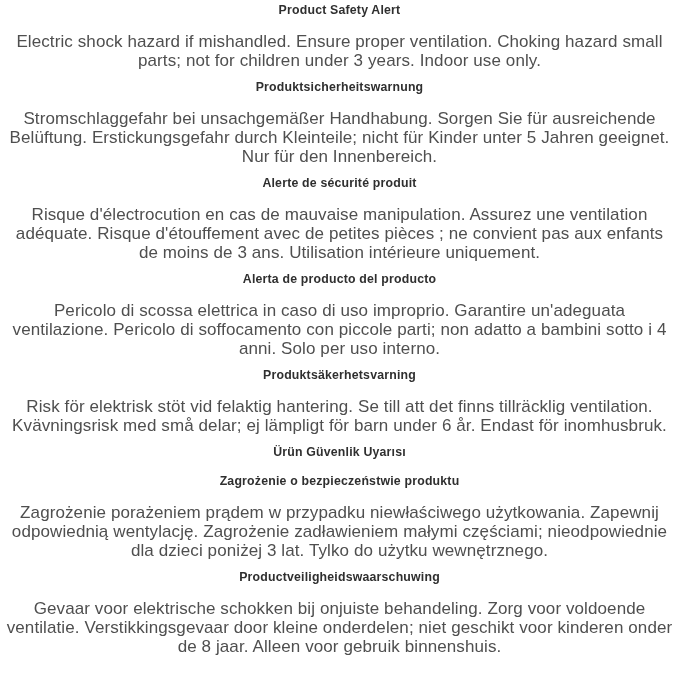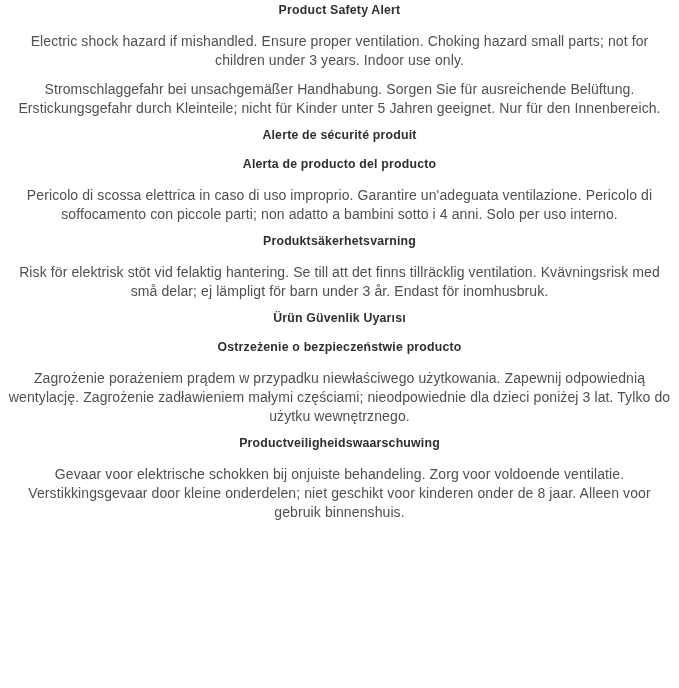--- a/index.html
+++ b/index.html
@@ -23,65 +23,67 @@
   }
   .alert-heading {
     font-size: 12.3px;
     font-weight: bold;
     line-height: 15px;
     letter-spacing: 0.2px;
     color: #2f2f2f;
     margin: 0 0 14px 0;
   }
   .alert-body {
-    font-size: 14px;
+    font-size: 17px;
     font-weight: normal;
     line-height: 19px;
     letter-spacing: 0.1px;
     color: #4f4f4f;
     margin: 0;
   }
 </style>
 </head>
 <body>
 
 <div class="doc">
 
   <section class="alert-section">
     <h2 class="alert-heading">Product Safety Alert</h2>
     <p class="alert-body">Electric shock hazard if mishandled. Ensure proper ventilation. Choking hazard small parts; not for children under 3 years. Indoor use only.</p>
   </section>
 
   <section class="alert-section">
+    <h2 class="alert-heading">Produktsicherheitswarnung</h2>
     <p class="alert-body">Stromschlaggefahr bei unsachgemäßer Handhabung. Sorgen Sie für ausreichende Belüftung. Erstickungsgefahr durch Kleinteile; nicht für Kinder unter 5 Jahren geeignet. Nur für den Innenbereich.</p>
   </section>
 
   <section class="alert-section">
     <h2 class="alert-heading">Alerte de sécurité produit</h2>
+    <p class="alert-body">Risque d'électrocution en cas de mauvaise manipulation. Assurez une ventilation adéquate. Risque d'étouffement avec de petites pièces ; ne convient pas aux enfants de moins de 3 ans. Utilisation intérieure uniquement.</p>
   </section>
 
   <section class="alert-section">
     <h2 class="alert-heading">Alerta de producto del producto</h2>
   </section>
 
   <section class="alert-section">
     <p class="alert-body">Pericolo di scossa elettrica in caso di uso improprio. Garantire un'adeguata ventilazione. Pericolo di soffocamento con piccole parti; non adatto a bambini sotto i 4 anni. Solo per uso interno.</p>
   </section>
 
   <section class="alert-section">
     <h2 class="alert-heading">Produktsäkerhetsvarning</h2>
-    <p class="alert-body">Risk för elektrisk stöt vid felaktig hantering. Se till att det finns tillräcklig ventilation. Kvävningsrisk med små delar; ej lämpligt för barn under 3 år. Endast för inomhusbruk.</p>
+    <p class="alert-body">Risk för elektrisk stöt vid felaktig hantering. Se till att det finns tillräcklig ventilation. Kvävningsrisk med små delar; ej lämpligt för barn under 6 år. Endast för inomhusbruk.</p>
   </section>
 
   <section class="alert-section">
     <h2 class="alert-heading">Ürün Güvenlik Uyarısı</h2>
   </section>
 
   <section class="alert-section">
-    <h2 class="alert-heading">Ostrzeżenie o bezpieczeństwie producto</h2>
+    <h2 class="alert-heading">Zagrożenie o bezpieczeństwie produktu</h2>
     <p class="alert-body">Zagrożenie porażeniem prądem w przypadku niewłaściwego użytkowania. Zapewnij odpowiednią wentylację. Zagrożenie zadławieniem małymi częściami; nieodpowiednie dla dzieci poniżej 3 lat. Tylko do użytku wewnętrznego.</p>
   </section>
 
   <section class="alert-section">
     <h2 class="alert-heading">Productveiligheidswaarschuwing</h2>
     <p class="alert-body">Gevaar voor elektrische schokken bij onjuiste behandeling. Zorg voor voldoende ventilatie. Verstikkingsgevaar door kleine onderdelen; niet geschikt voor kinderen onder de 8 jaar. Alleen voor gebruik binnenshuis.</p>
   </section>
 
 </div>
 

